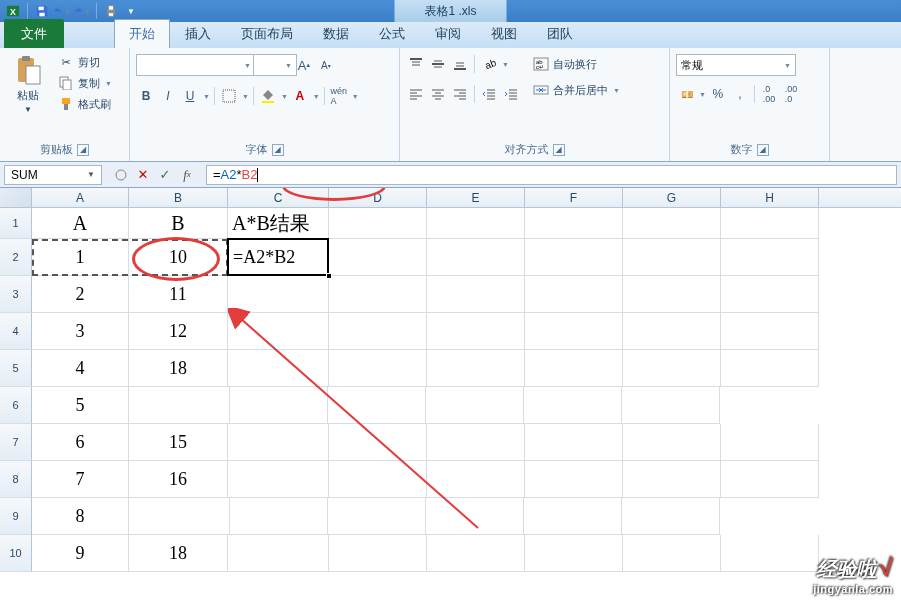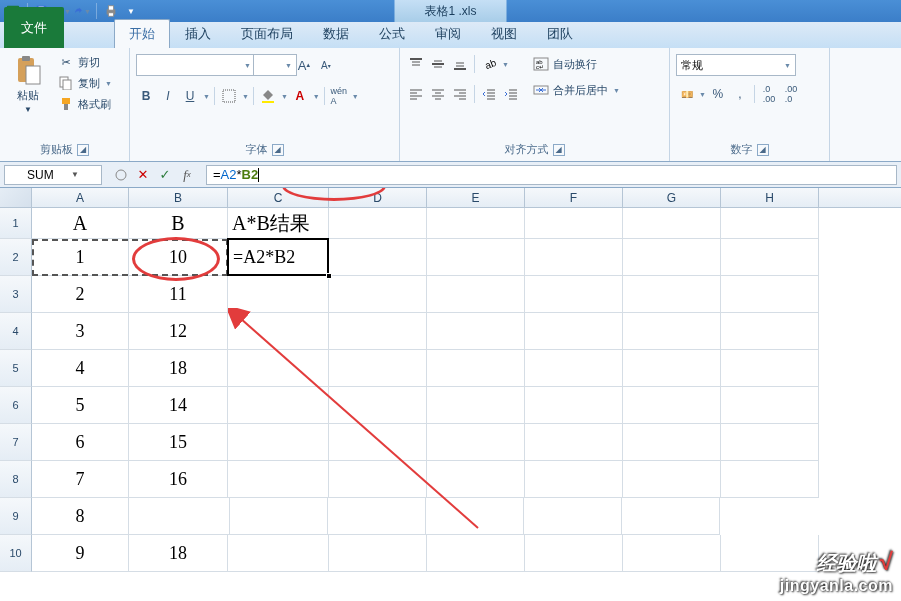--- a/index.html
+++ b/index.html
@@ -10,21 +10,21 @@
     .title-bar .qat { display: flex; gap: 2px; align-items: center; }
     .qat-icon { width: 18px; height: 18px; display: flex; align-items: center; justify-content: center; cursor: pointer; }
     .qat-icon svg { width: 14px; height: 14px; }
     .qat-sep { width: 1px; height: 16px; background: rgba(255,255,255,0.3); margin: 0 3px; }
     .title-text { position: absolute; left: 50%; transform: translateX(-50%); color: #1a3d5c; font-size: 12px; width: 100%; text-align: center; pointer-events: none;}
     .title-text span{ background: linear-gradient(#c5dff5,#a8cde8); padding: 4px 30px;}
 
     
     .menu-bar { height: 26px; background: linear-gradient(#ddeaf7, #c5dff5); display: flex; align-items: flex-end; padding-left: 4px; }
     .menu-tab { padding: 5px 14px; font-size: 13px; color: #1a3d5c; cursor: pointer; border: 1px solid transparent; border-bottom: none; }
-    .menu-tab.file { background: #1a7a3a; color: #fff; border-radius: 2px 2px 0 0; margin-right: 2px; padding: 11px 16px;}
+    .menu-tab.file { background: #1a7a3a; color: #fff; border-radius: 2px 2px 0 0; margin-right: 2px; padding: 5px 16px;}
     .menu-tab.active { background: #f6f9fc; border-color: #8ba9c7; border-radius: 2px 2px 0 0; color: #3a6ea5; margin-left: 48px; }
     
     
     .ribbon { height: 114px; background: #f6f9fc; border-bottom: 1px solid #8ba9c7; display: flex; }
     .ribbon-group { border-right: 1px solid #c5d5e5; padding: 2px 6px; display: flex; flex-direction: column; justify-content: space-between; }
     .ribbon-group-content { flex: 1; display: flex; align-items: flex-start; gap: 4px; }
     .ribbon-group-label { text-align: center; font-size: 11px; color: #4a6a8a; padding: 2px 0; display:flex; justify-content:center; align-items:center; gap:4px;}
     .ribbon-group-label .dialog-launch{width:12px;height:12px; border:1px solid #8ba9c7; display:flex;align-items:center;justify-content:center; font-size:8px; color:#4a6a8a;}
     
     .big-btn { display: flex; flex-direction: column; align-items: center; padding: 4px 6px; cursor: pointer; gap: 2px; }
@@ -38,27 +38,27 @@
     
     .font-row { display: flex; gap: 2px; align-items: center; margin-bottom: 4px; }
     .font-name-box { width: 120px; height: 22px; border: 1px solid #a8b8c8; background: #fff; display:flex; align-items:center; padding: 0 4px; font-size:11px;}
     .font-size-box { width: 44px; height: 22px; border: 1px solid #a8b8c8; background: #fff; display:flex; align-items:center; padding: 0 4px; font-size:11px;}
     .mini-btn { width: 20px; height: 20px; border: 1px solid transparent; display: flex; align-items: center; justify-content: center; cursor: pointer; font-size: 12px; color: #3a5a7a;}
     .mini-sep { width:1px; height:18px; background:#c5d5e5; margin: 0 2px;}
     .dd{font-size:7px; margin-left:1px; color:#6a8aaa;}
 
     
     .formula-bar { height: 26px; background: #e8eff7; border-bottom: 1px solid #8ba9c7; display: flex; align-items: center; padding: 2px 4px; gap: 4px; }
-    .name-box { width: 98px; height: 20px; background: #fff; border: 1px solid #a8b8c8; display: flex; align-items: center; padding: 0 22px; font-size: 12px; justify-content:space-between;}
+    .name-box { width: 98px; height: 20px; background: #fff; border: 1px solid #a8b8c8; display: flex; align-items: center; padding: 0 6px; font-size: 12px; justify-content:space-between;}
     .name-box .dd2{font-size:8px; color:#555;}
     .fb-btns { display: flex; gap: 0; padding: 0 4px; }
     .fb-btn { width: 22px; height: 20px; display: flex; align-items: center; justify-content: center; cursor: pointer; color: #555; font-size:13px; border:1px solid transparent;}
     .formula-input { flex: 1; height: 20px; background: #fff; border: 1px solid #a8b8c8; padding: 0 6px; font-size: 13px; display:flex; align-items:center;}
     .formula-text{font-family: "Consolas", monospace;}
-    .formula-text .eq{color:#000;} .formula-text .ref1{color:#0066cc;} .formula-text .op{color:#000;} .formula-text .ref2{color:#4d7c0f;font-weight:bold;}
+    .formula-text .eq{color:#000;} .formula-text .ref1{color:#0066cc;} .formula-text .op{color:#000;} .formula-text .ref2{color:#ef4444;}
     .cursor-line{display:inline-block; width:1px; height:14px; background:#000; vertical-align:middle;}
 
     
     .grid-area { position: relative; height: 413px; overflow: hidden; background:#fff;}
     .col-headers { display: flex; height: 20px; background: linear-gradient(#f5f8fb,#e5edf5); border-bottom: 1px solid #b5c5d5; }
     .corner { width: 32px; border-right: 1px solid #b5c5d5; background: linear-gradient(135deg,#e5edf5,#d5e0ec); }
     .col-header { border-right: 1px solid #b5c5d5; display: flex; align-items: center; justify-content: center; font-size: 12px; color: #2a4a6a; cursor:pointer;}
     .row { display: flex; }
     .row-header { width: 32px; border-right: 1px solid #b5c5d5; border-bottom: 1px solid #d5dde5; background: linear-gradient(#f5f8fb,#e5edf5); display: flex; align-items: center; justify-content: center; font-size: 11px; color: #2a4a6a; cursor:pointer;}
     .cell { border-right: 1px solid #d5dde5; border-bottom: 1px solid #d5dde5; display: flex; align-items: center; padding: 0 4px; font-size: 18px; font-family: "Times New Roman", SimSun, serif; justify-content:center;}
@@ -73,21 +73,21 @@
     .fill-handle{position:absolute; width:6px; height:6px; background:#000; border:1px solid #fff;}
 
     
     .anno-ellipse { position: absolute; border: 3px solid #e23c3c; border-radius: 50%; pointer-events: none; }
     .anno-arrow { position: absolute; pointer-events: none; }
     
     
     .watermark { position: absolute; right: 8px; bottom: 6px; text-align: right; color: #fff; font-weight: bold; text-shadow: 1px 1px 2px rgba(0,0,0,0.8), -1px -1px 2px rgba(0,0,0,0.8); pointer-events:none;}
     .watermark .line1{font-size:20px; font-style:italic;}
     .watermark .check{color:#e23c3c; font-size:24px;}
-    .watermark .line2{font-size:16px; letter-spacing:0.5px;}
+    .watermark .line2{font-size:11px; letter-spacing:0.5px;}
   </style>
 </head>
 <body>
 
 <div class="title-bar">
   <div class="qat">
     <div class="qat-icon">
         <svg viewBox="0 0 16 16">
           <rect x="1" y="2" width="14" height="12" fill="#1a7a3a" rx="1"></rect>
           <text x="8" y="12" text-anchor="middle" fill="#fff" font-size="10" font-weight="bold">X</text>
@@ -459,21 +459,20 @@
         <div class="cell" style="width: 101px; height: 37px;"></div>
         <div class="cell" style="width: 98px; height: 37px;"></div>
         <div class="cell" style="width: 98px; height: 37px;"></div>
         <div class="cell" style="width: 98px; height: 37px;"></div>
         <div class="cell" style="width: 98px; height: 37px;"></div>
         <div class="cell" style="width: 98px; height: 37px;"></div>
       </div>
       <div class="row" style="height: 37px;">
         <div class="row-header" style="height: 37px;">6</div>
         <div class="cell" style="width: 97px; height: 37px;">5</div>
-        <div class="cell" style="width: 99px; height: 37px;">14</div>
         <div class="cell" style="width: 101px; height: 37px;"></div>
         <div class="cell" style="width: 98px; height: 37px;"></div>
         <div class="cell" style="width: 98px; height: 37px;"></div>
         <div class="cell" style="width: 98px; height: 37px;"></div>
         <div class="cell" style="width: 98px; height: 37px;"></div>
         <div class="cell" style="width: 98px; height: 37px;"></div>
       </div>
       <div class="row" style="height: 37px;">
         <div class="row-header" style="height: 37px;">7</div>
         <div class="cell" style="width: 97px; height: 37px;">6</div>

